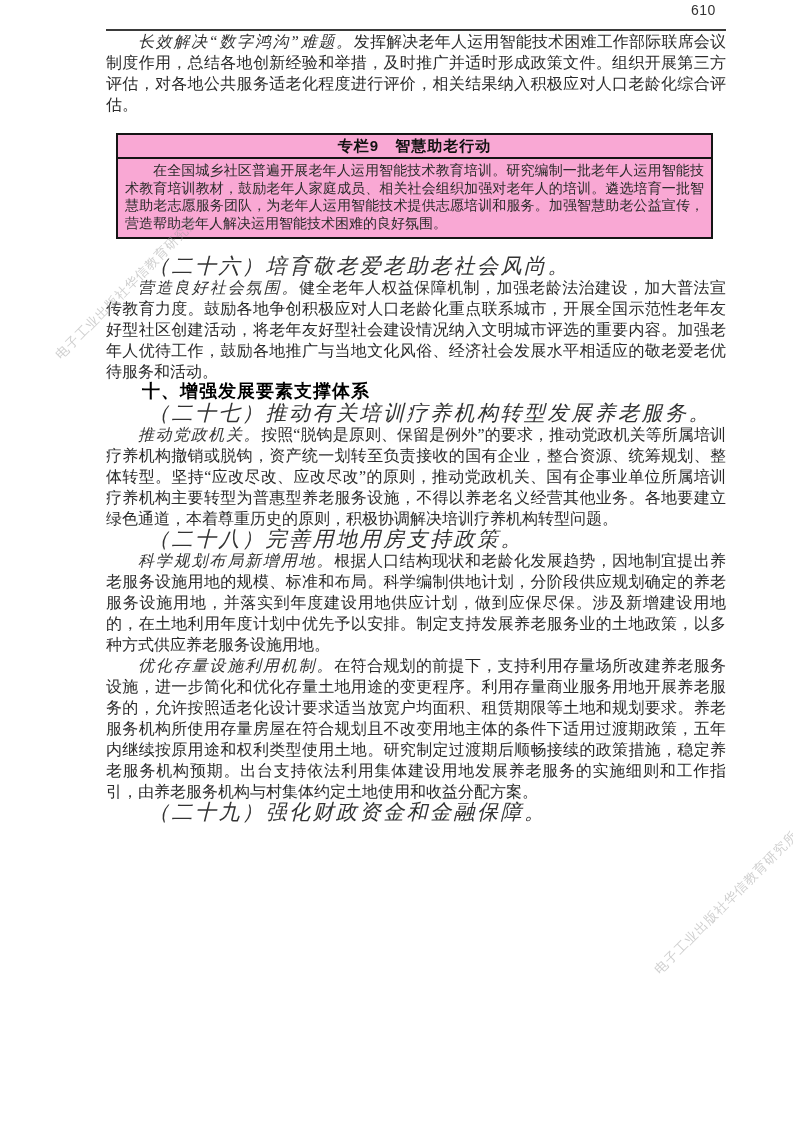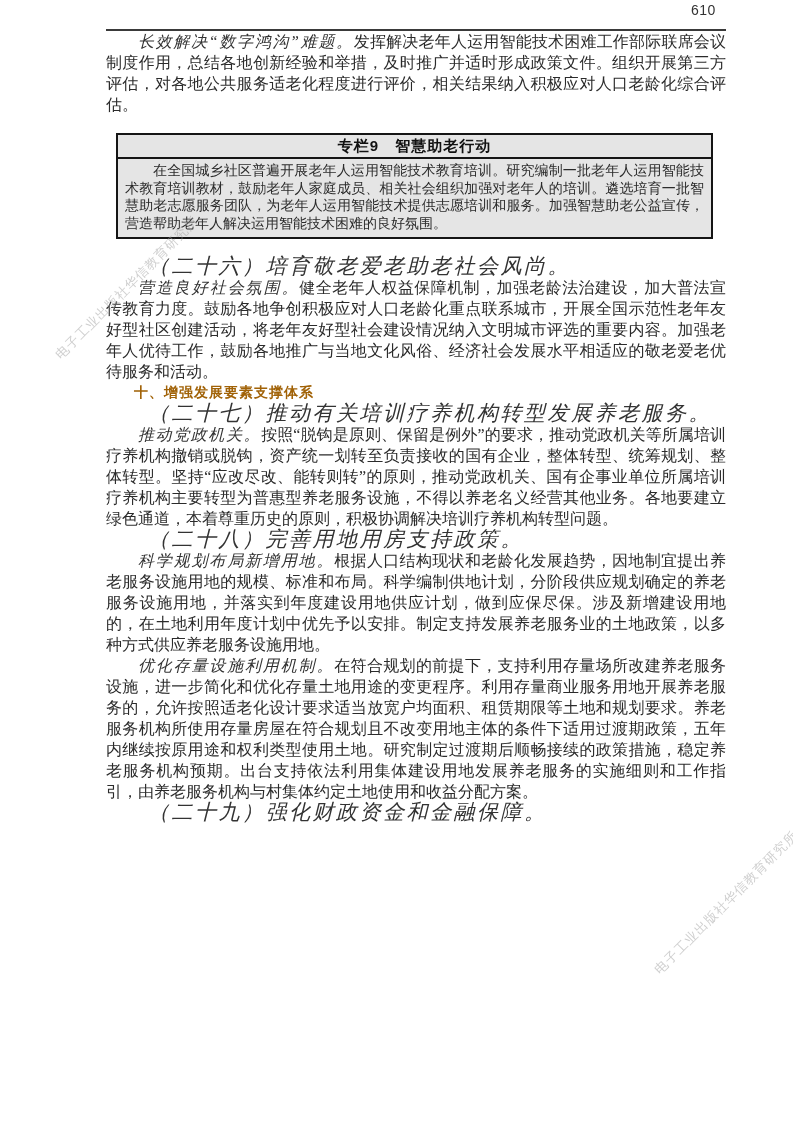--- a/index.html
+++ b/index.html
@@ -32,29 +32,29 @@
     margin:0;
     font-size:21px; line-height:21px;
     text-indent:2em; text-align:justify;
     font-style:italic; letter-spacing:2.5px;
     color:#333333;
   }
   .h26 { margin-top:17px; }
 
   .h-bold {
     margin:0;
-    font-family:Liberation Serif, serif;
-    font-weight:bold; font-size:14px; line-height:21px;
-    text-indent:2em; letter-spacing:1px; color:#a16207;
+    font-family:Liberation Mono, monospace;
+    font-weight:bold; font-size:18px; line-height:21px;
+    text-indent:2em; letter-spacing:1px; color:#000000;
   }
 
   .box {
     margin:18px 13px 0 10px;
     border:2px solid #151515;
-    background:#e5e5e5;
+    background:#f9a8d4;
   }
   .box-title {
     text-align:center;
     font-family:"Liberation Sans","DejaVu Sans",sans-serif;
     font-weight:bold; font-size:15px; line-height:22px;
     letter-spacing:1px;
     border-bottom:2px solid #151515;
     color:#111111;
   }
   .box-body {
@@ -96,21 +96,21 @@
 
     <p class="kai h26">（二十六）培育敬老爱老助老社会风尚。</p>
 
     <p class="body"><span class="lead">营造良好社会氛围。</span><span>健全老年人权益保障机制，加强老龄法治建设，加大普法宣传教育力度。鼓励各地争创积极应对人口老龄化重点联系城市，开展全国示范性老年友好型社区创建活动，将老年友好型社会建设情况纳入文明城市评选的重要内容。加强老年人优待工作，鼓励各地推广与当地文化风俗、经济社会发展水平相适应的敬老爱老优待服务和活动。</span></p>
 
 
     <p class="h-bold">十、增强发展要素支撑体系</p>
 
     <p class="kai">（二十七）推动有关培训疗养机构转型发展养老服务。</p>
 
-    <p class="body"><span class="lead">推动党政机关。</span><span>按照“脱钩是原则、保留是例外”的要求，推动党政机关等所属培训疗养机构撤销或脱钩，资产统一划转至负责接收的国有企业，整体转型、统筹规划、整体转型。坚持“应改尽改、能转则转”的原则，推动党政机关、国有企事业单位所属培训疗养机构主要转型为普惠型养老服务设施，不得以养老名义经营其他业务。各地要建立绿色通道，本着尊重历史的原则，积极协调解决培训疗养机构转型问题。</span></p>
+    <p class="body"><span class="lead">推动党政机关。</span><span>按照“脱钩是原则、保留是例外”的要求，推动党政机关等所属培训疗养机构撤销或脱钩，资产统一划转至负责接收的国有企业，整合资源、统筹规划、整体转型。坚持“应改尽改、应改尽改”的原则，推动党政机关、国有企事业单位所属培训疗养机构主要转型为普惠型养老服务设施，不得以养老名义经营其他业务。各地要建立绿色通道，本着尊重历史的原则，积极协调解决培训疗养机构转型问题。</span></p>
 
 
     <p class="kai">（二十八）完善用地用房支持政策。</p>
 
     <p class="body"><span class="lead">科学规划布局新增用地。</span><span>根据人口结构现状和老龄化发展趋势，因地制宜提出养老服务设施用地的规模、标准和布局。科学编制供地计划，分阶段供应规划确定的养老服务设施用地，并落实到年度建设用地供应计划，做到应保尽保。涉及新增建设用地的，在土地利用年度计划中优先予以安排。制定支持发展养老服务业的土地政策，以多种方式供应养老服务设施用地。</span></p>
 
     <p class="body"><span class="lead">优化存量设施利用机制。</span><span>在符合规划的前提下，支持利用存量场所改建养老服务设施，进一步简化和优化存量土地用途的变更程序。利用存量商业服务用地开展养老服务的，允许按照适老化设计要求适当放宽户均面积、租赁期限等土地和规划要求。养老服务机构所使用存量房屋在符合规划且不改变用地主体的条件下适用过渡期政策，五年内继续按原用途和权利类型使用土地。研究制定过渡期后顺畅接续的政策措施，稳定养老服务机构预期。出台支持依法利用集体建设用地发展养老服务的实施细则和工作指引，由养老服务机构与村集体约定土地使用和收益分配方案。</span></p>
 
     <p class="kai">（二十九）强化财政资金和金融保障。</p>
   </div>

